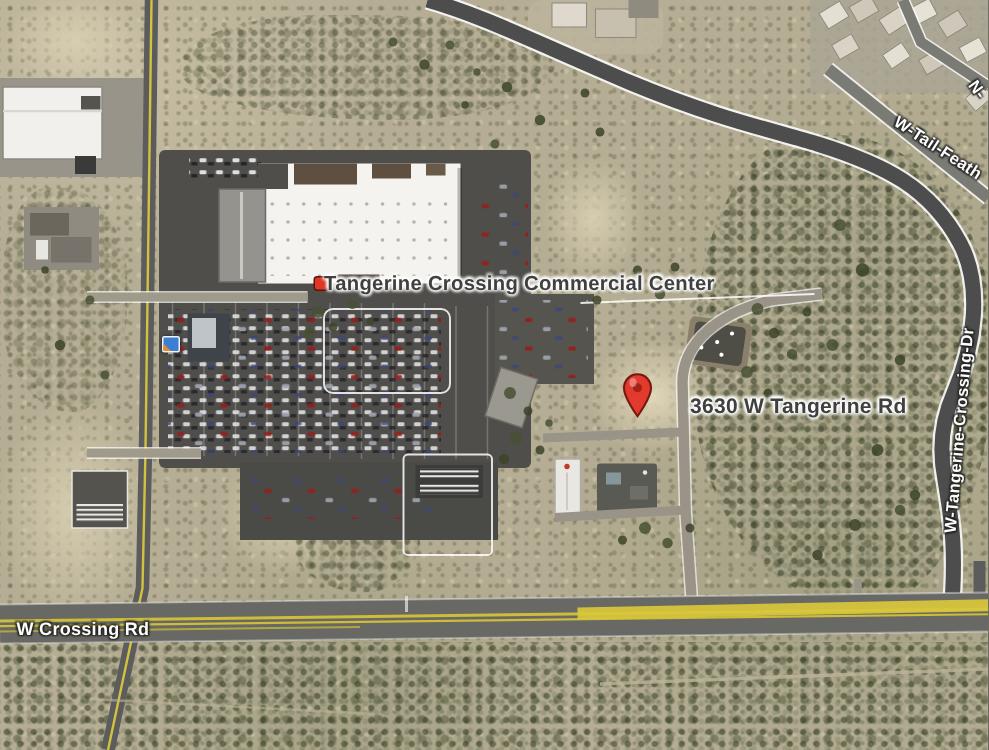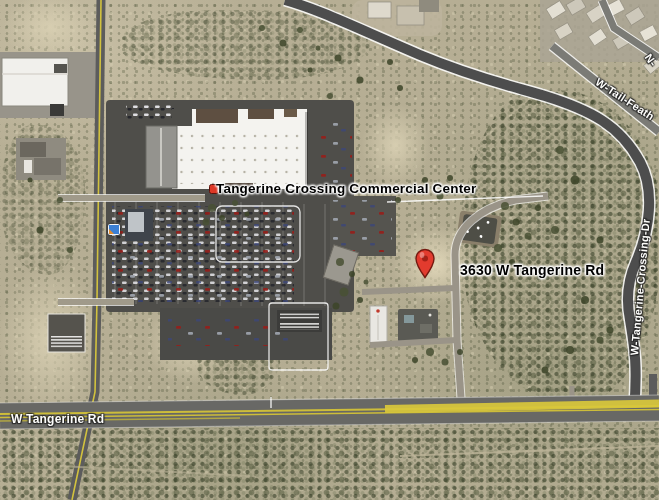--- a/index.html
+++ b/index.html
@@ -33,21 +33,21 @@
     background-image:
       radial-gradient(circle, rgba(47,56,33,.55) 1.6px, transparent 2.6px),
       radial-gradient(circle, rgba(77,84,56,.5) 2.2px, transparent 3.4px),
       radial-gradient(circle, rgba(125,128,98,.4) 1.4px, transparent 2.4px);
     background-size:9px 8px,15px 13px,7px 6px;
     background-position:0 0,4px 6px,2px 2px;
   }
   .r40{border-radius:40% 55% 45% 60%/50% 45% 55% 50%;}
   .lbl{position:absolute;white-space:nowrap;font-weight:bold;}
   .navy{
-    color:#000000;font-size:13.5px;letter-spacing:.2px;
+    color:#404040;font-size:13.5px;letter-spacing:.2px;
     text-shadow:0 0 3px #fff,0 0 3px #fff,1px 1px 2px #fff,-1px -1px 2px #fff,1px -1px 2px #fff,-1px 1px 2px #fff;
   }
   .addr{font-size:14px;}
   .road{
     color:#fdfdfb;font-size:11.5px;letter-spacing:.2px;
     text-shadow:1px 1px 1px rgba(35,35,35,.95),-1px -1px 1px rgba(35,35,35,.7),1px -1px 1px rgba(35,35,35,.7),-1px 1px 1px rgba(35,35,35,.85),0 0 2px rgba(0,0,0,.55);
   }
   .rot-crossing{transform:translate(-50%,-50%) rotate(-85deg);font-size:11px;}
   .rot-tail{transform:translate(-50%,-50%) rotate(33deg);font-size:11px;}
   .rot-n{transform:translate(-50%,-50%) rotate(55deg);font-size:11px;}
@@ -316,18 +316,18 @@
   <div class="center-dot"></div>
 
   <svg class="pin" width="22" height="32" viewBox="0 0 22 32">
     <path d="M11,1.5 C5.6,1.5 2,5.8 2,10.8 C2,17 11,29.5 11,29.5 C11,29.5 20,17 20,10.8 C20,5.8 16.4,1.5 11,1.5 Z" fill="#e23b2e" stroke="#741a10" stroke-width="1.4"></path>
     <circle cx="11" cy="10.5" r="3" fill="#8e1a10" opacity=".75"></circle>
     <ellipse cx="8" cy="7" rx="2.4" ry="3" fill="rgba(255,255,255,.35)"></ellipse>
   </svg>
 
   <div class="lbl navy" style="left:216px;top:181px;">Tangerine Crossing Commercial Center</div>
   <div class="lbl navy addr" style="left:421px;top:262px;padding-left:39px;">3630 W Tangerine Rd</div>
-  <div class="lbl road" style="left:11px;top:412px;font-size:12px;">W Tangerine Rd</div>
+  <div class="lbl road" style="left:11px;top:412px;font-size:12px;">W Crossing Rd</div>
   <div class="lbl road rot-crossing" style="left:640px;top:287px;">W-Tangerine-Crossing-Dr</div>
   <div class="lbl road rot-tail" style="left:625px;top:99px;">W-Tail-Feath</div>
   <div class="lbl road rot-n" style="left:651px;top:60px;">N-</div>
 
 </div>
 
 </body></html>

